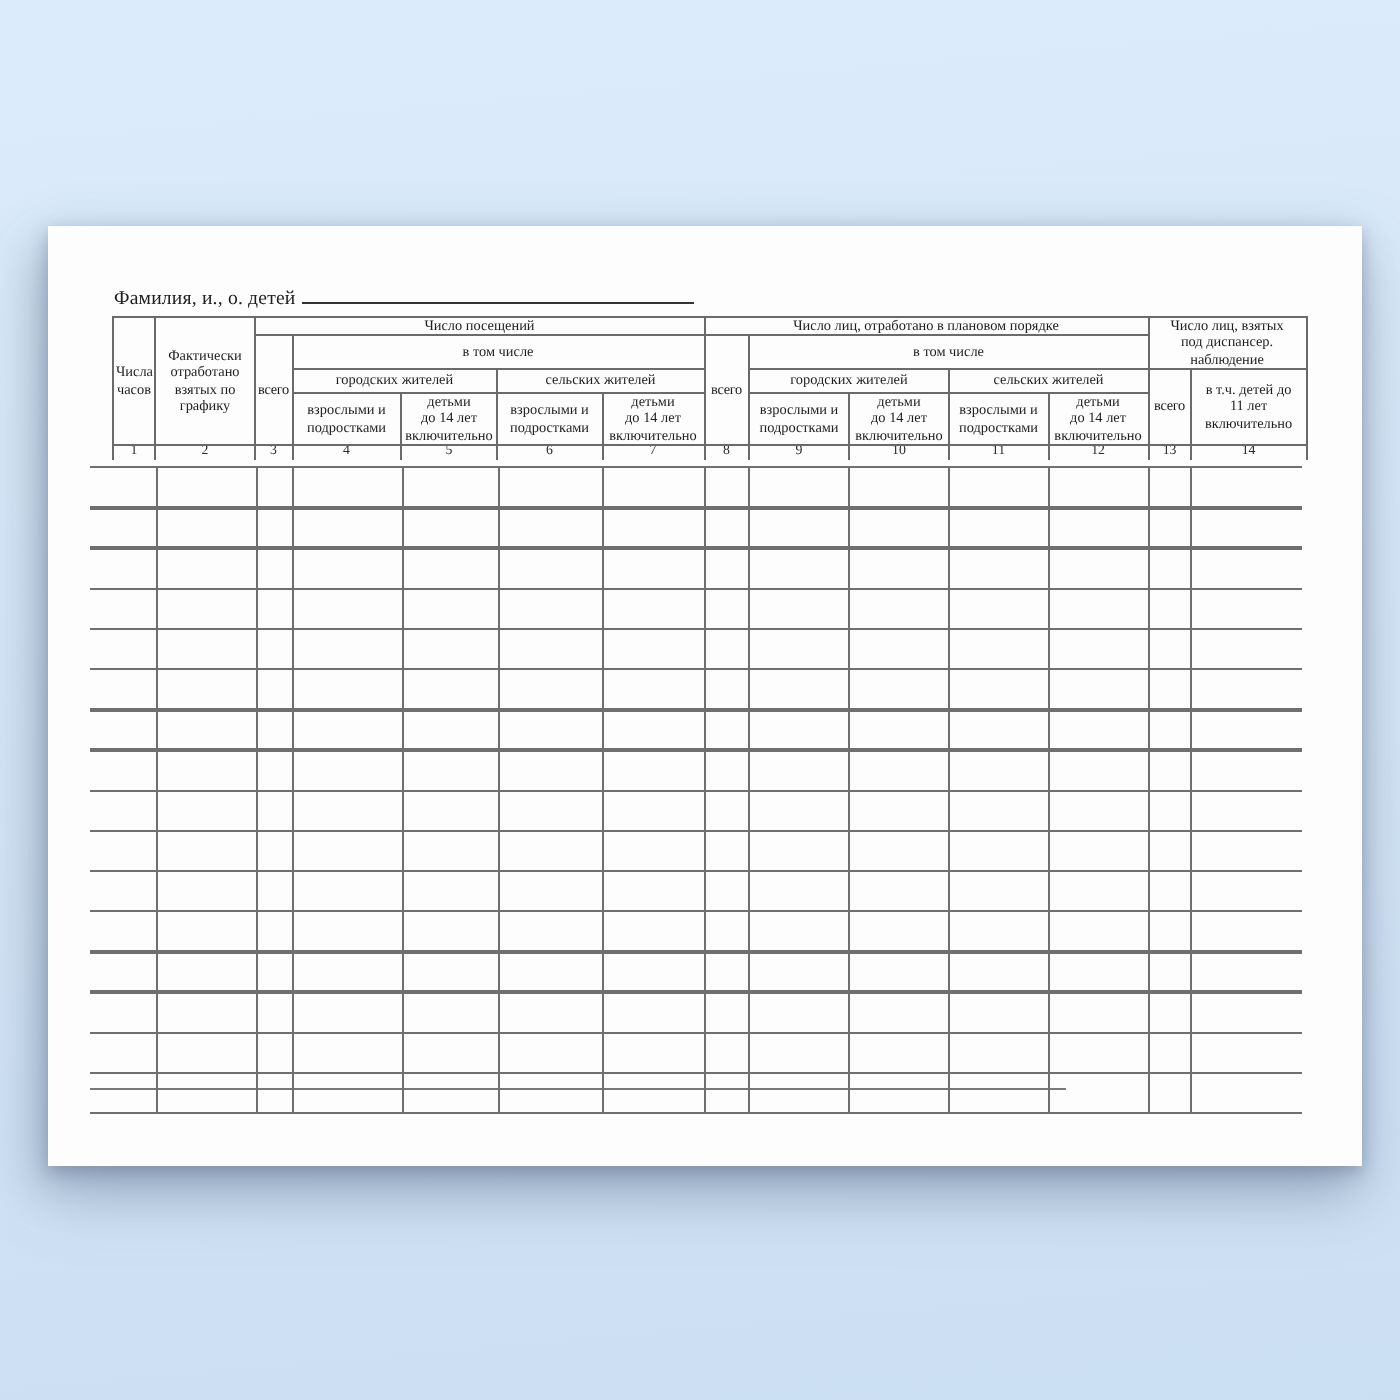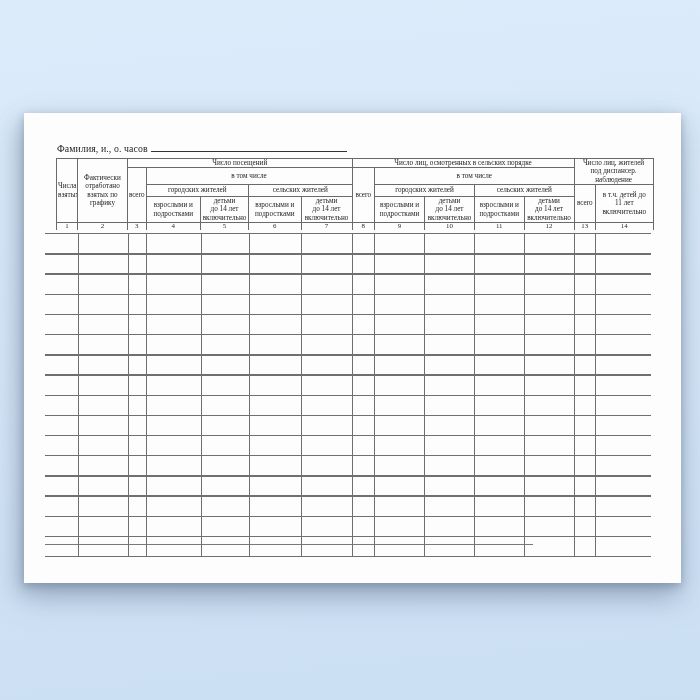--- a/index.html
+++ b/index.html
@@ -79,21 +79,21 @@
   }
   .hline.partial { width: 488px; background: #787878; }
 </style>
 </head>
 <body>
 
 <div class="scene">
   <div class="page">
 
     <div class="doctor-line">
-      <span>Фамилия, и., о. часов</span>
+      <span>Фамилия, и., о. детей</span>
       <span class="doctor-blank"></span>
     </div>
 
     <table class="hdr">
       <colgroup>
         <col style="width:21px">
           <col style="width:50px">
           <col style="width:18.5px">
         <col style="width:54.5px">
           <col style="width:48px">
@@ -103,28 +103,28 @@
           <col style="width:50px">
         <col style="width:50px">
           <col style="width:49.5px">
           <col style="width:50px">
         <col style="width:21.5px">
           <col style="width:57.5px">
       </colgroup>
       <tbody>
           <tr class="rA">
         <td rowspan="4">Числа
-взятых</td>
+часов</td>
         <td rowspan="4">Фактически
 отработано
 взятых по
 графику</td>
         <td colspan="5">Число посещений</td>
-        <td colspan="5">Число лиц, осмотренных в сельских порядке</td>
-        <td colspan="2" rowspan="2">Число лиц, жителей
+        <td colspan="5">Число лиц, отработано в плановом порядке</td>
+        <td colspan="2" rowspan="2">Число лиц, взятых
 под диспансер.
 наблюдение</td>
       </tr>
       <tr class="rB">
         <td rowspan="3" class="tight">всего</td>
         <td colspan="4">в том числе</td>
         <td rowspan="3" class="tight">всего</td>
         <td colspan="4">в том числе</td>
       </tr>
       <tr class="rC">

